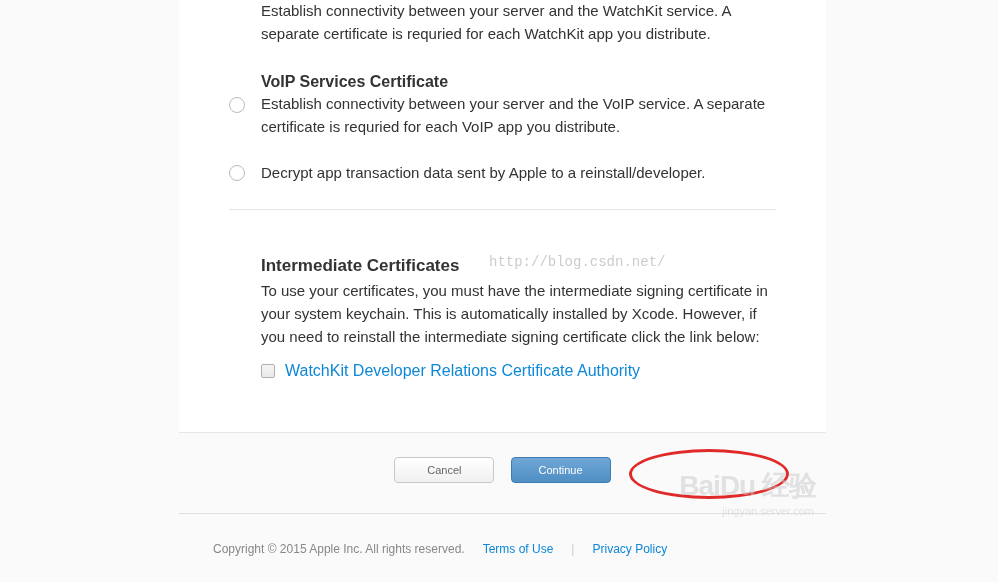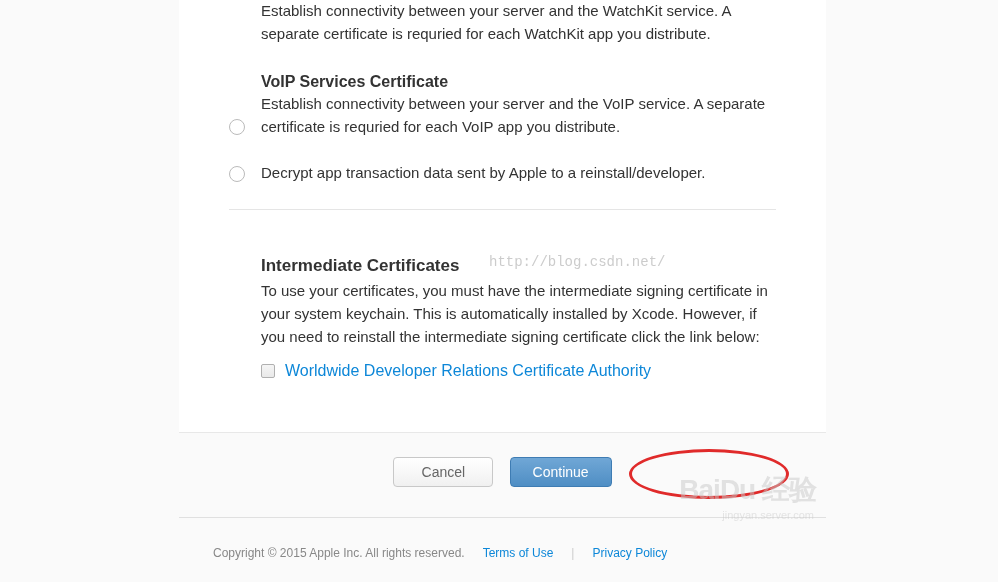--- a/index.html
+++ b/index.html
@@ -16,21 +16,21 @@
     }
     .content-panel {
       background: #fff;
       margin: 0 100px 0 107px;
       padding: 0px 50px 0 50px;
       border-left: 0px solid #e0e0e0;
       border-right: 0px solid #e0e0e0;
     }
     .option-item {
       display: flex;
-      align-items: flex-end;
+      align-items: center;
       margin-bottom: 24px;
     }
     .radio-wrap {
       width: 32px;
       padding-top: 2px;
     }
     .radio-circle {
       width: 16px;
       height: 16px;
       border: 1px solid #bbb;
@@ -106,21 +106,21 @@
       background: #fafafa;
       border-top: 1px solid #e8e8e8;
       padding: 24px 0 30px 0;
       text-align: center;
       position: relative;
     }
     .btn {
       display: inline-block;
       min-width: 100px;
       padding: 6px 22px;
-      font-size: 14px;
+      font-size: 11px;
       border-radius: 4px;
       border: 1px solid #c8c8c8;
       cursor: pointer;
       margin: 0 6px;
       font-family: inherit;
     }
     .btn-cancel {
       background: linear-gradient(#ffffff, #f0f0f0);
       color: #666;
     }
@@ -202,21 +202,21 @@
     <hr class="divider">
 
     <div class="wm-container">
       <div class="section-heading">Intermediate Certificates</div>
       <span class="watermark" style="top:-2px; left:260px;">http://blog.csdn.net/</span>
     </div>
     <div class="section-text">To use your certificates, you must have the intermediate signing certificate in your system keychain. This is automatically installed by Xcode. However, if you need to reinstall the intermediate signing certificate click the link below:</div>
 
     <div class="cert-link-row">
       <span class="cert-icon"></span>
-      <a href="#" class="cert-link">Worldwide Developer Relations Certificate Authority</a>
+      <a href="#" class="cert-link">WatchKit Developer Relations Certificate Authority</a>
     </div>
 
     <div style="height:28px;"></div>
   </div>
 
   <div class="button-bar">
     <button class="btn btn-cancel">Cancel</button>
     <button class="btn btn-continue">Continue</button>
     <div class="highlight-oval" style="left:450px; top:16px;"></div>
     <div class="baidu-wm">BaiDu 经验</div>

